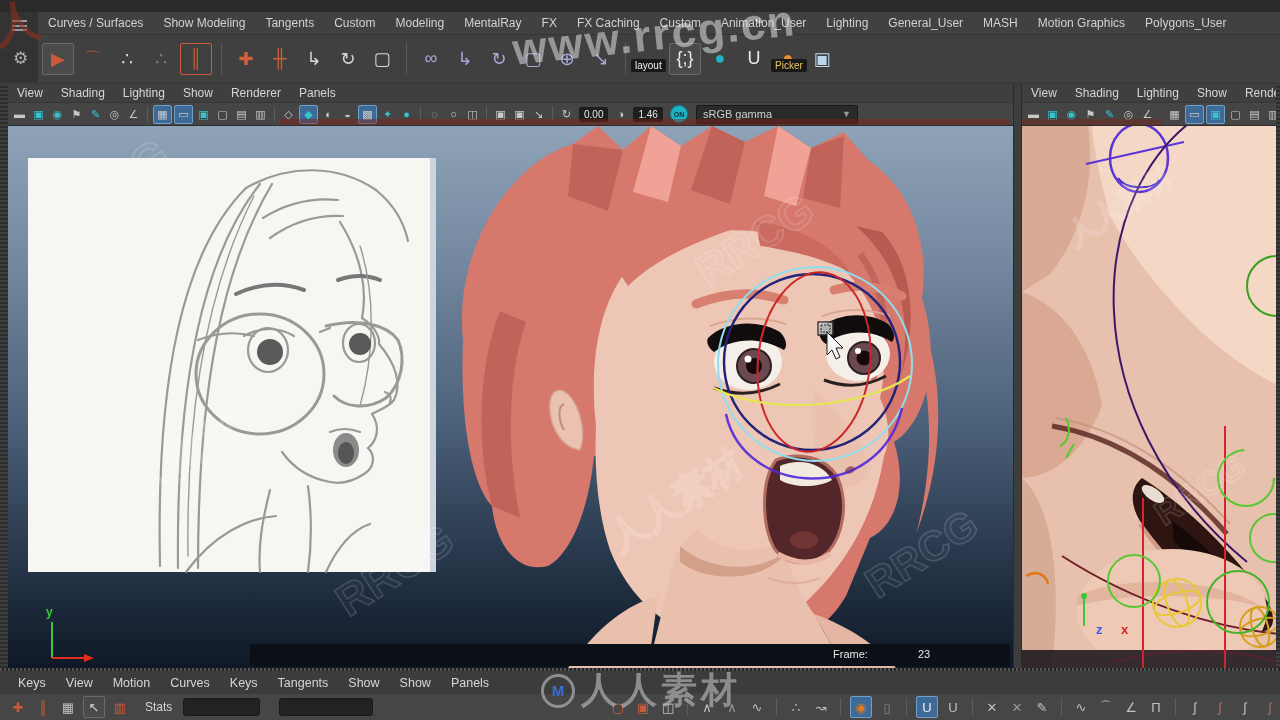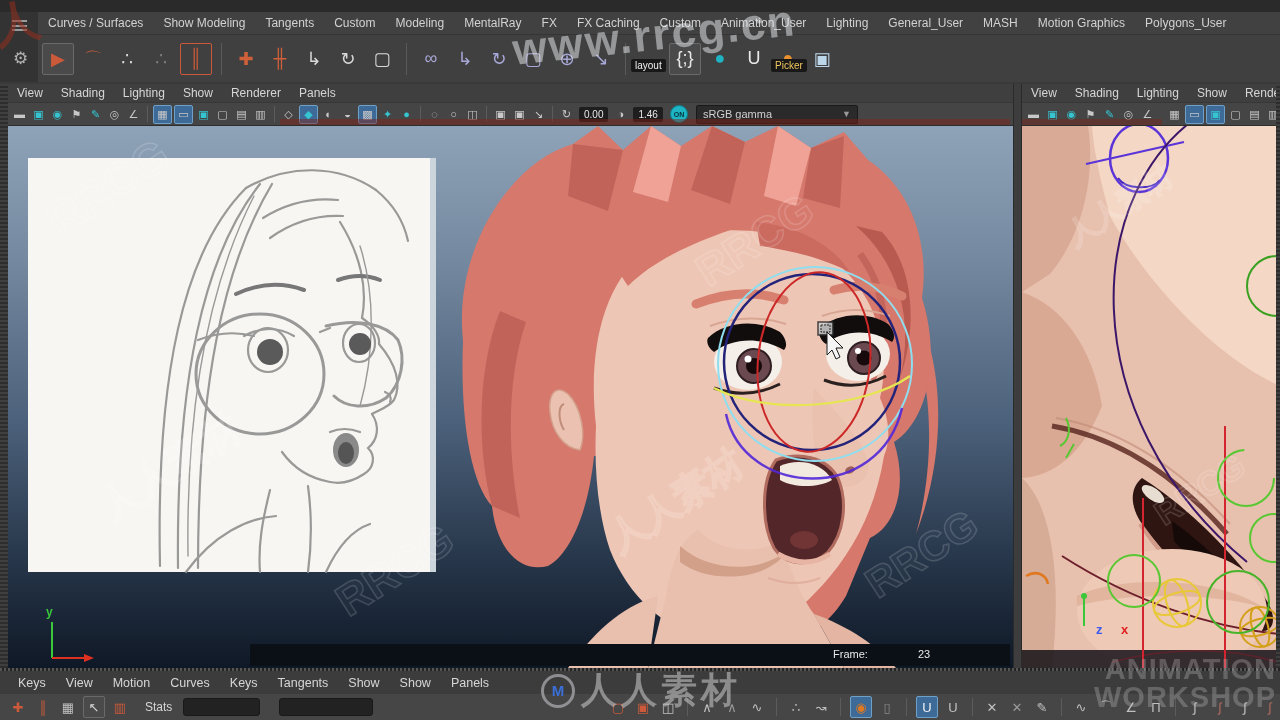--- a/index.html
+++ b/index.html
@@ -665,17 +665,13 @@
   <div class="wm wm-diag" style="left:690px;top:215px;font-size:44px;">RRCG</div>
   <div class="wm wm-diag" style="left:600px;top:475px;font-size:38px;">人人素材</div>
   <div class="wm wm-diag" style="left:860px;top:530px;font-size:42px;">RRCG</div>
   <div class="wm wm-diag" style="left:1060px;top:185px;font-size:30px;">人人素材</div>
   <div class="wm wm-diag" style="left:1150px;top:470px;font-size:34px;">RRCG</div>
 
   <div class="wm wm-bottom">
     <div class="wm-logo">M</div>
     <div class="wm-cn">人人素材</div>
   </div>
-  <div class="wm wm-studio">
-    <div>ANIMATION</div>
-    <div>WORKSHOP</div>
-  </div>
 </div>
 
 </body></html>

